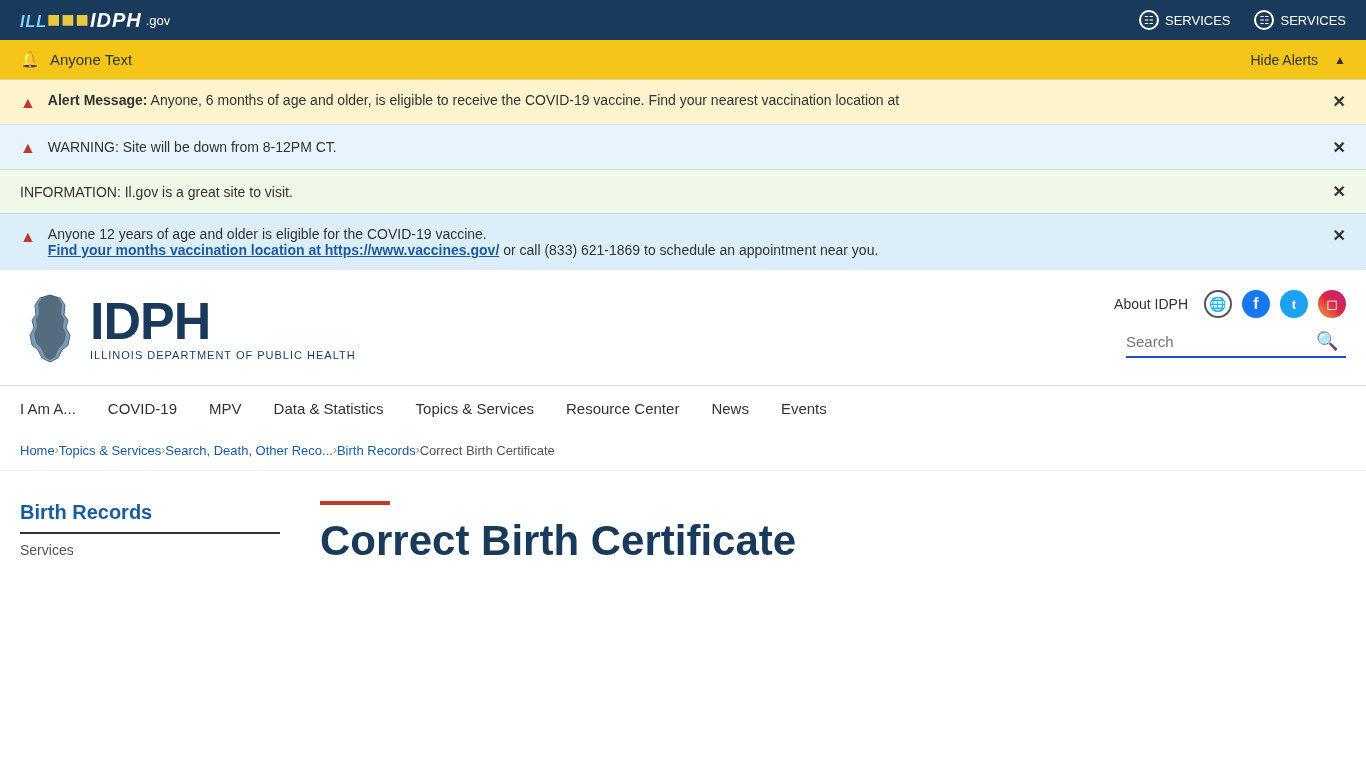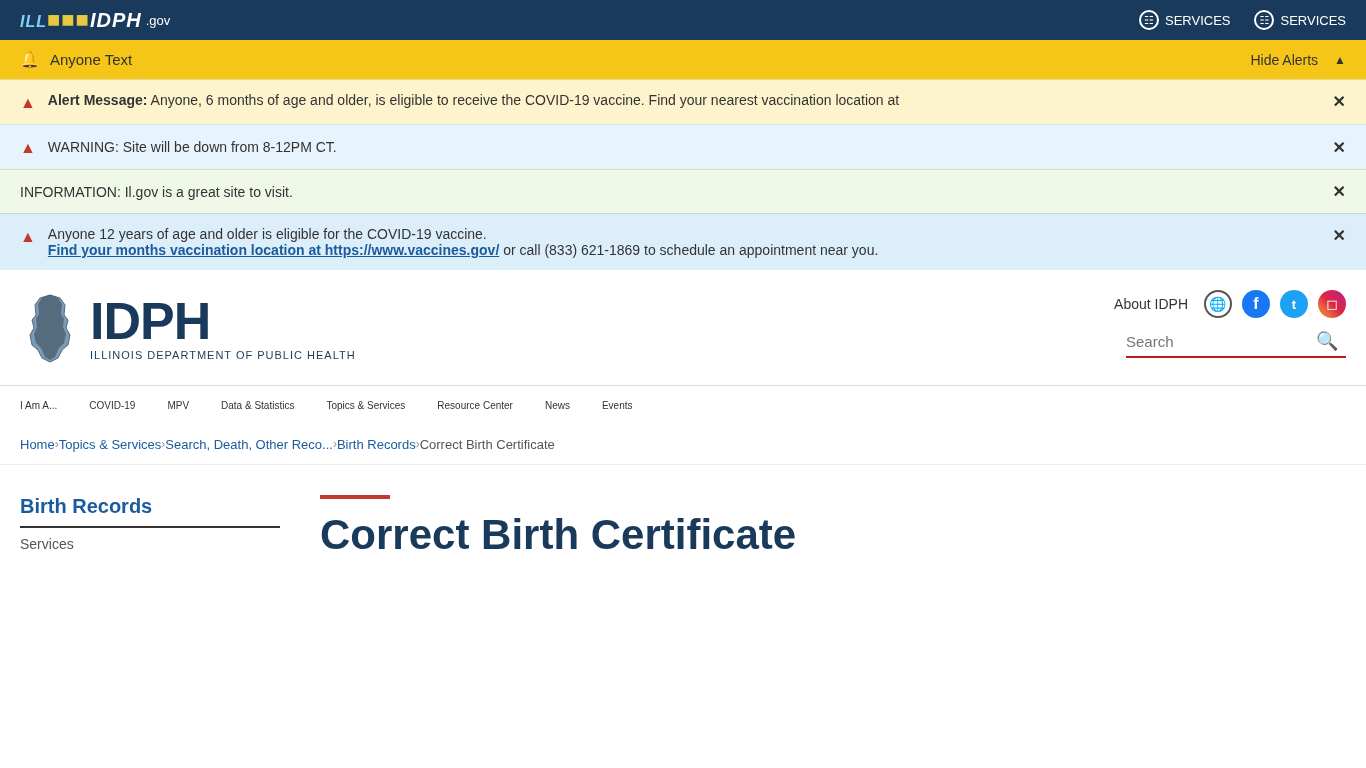--- a/index.html
+++ b/index.html
@@ -223,21 +223,21 @@
     }
     .social-icon.instagram {
       background: linear-gradient(45deg, #f09433, #e6683c, #dc2743, #cc2366, #bc1888);
       color: #fff;
       font-size: 14px;
     }
 
     .search-box {
       display: flex;
       align-items: center;
-      border-bottom: 2px solid #b91c1c;
+      border-bottom: 2px solid #1d4ed8;
       padding-bottom: 4px;
       width: 220px;
     }
     .search-input {
       border: none;
       outline: none;
       font-size: 15px;
       color: #999;
       width: 190px;
       background: transparent;
@@ -257,21 +257,21 @@
       background: #fff;
     }
     .nav-items {
       display: flex;
       align-items: center;
       padding: 0 20px;
       list-style: none;
     }
     .nav-item {
       padding: 14px 16px;
-      font-size: 10px;
+      font-size: 15px;
       color: #333;
       cursor: pointer;
       white-space: nowrap;
       text-decoration: none;
       display: block;
     }
     .nav-item.first {
       padding-left: 0;
     }
 

